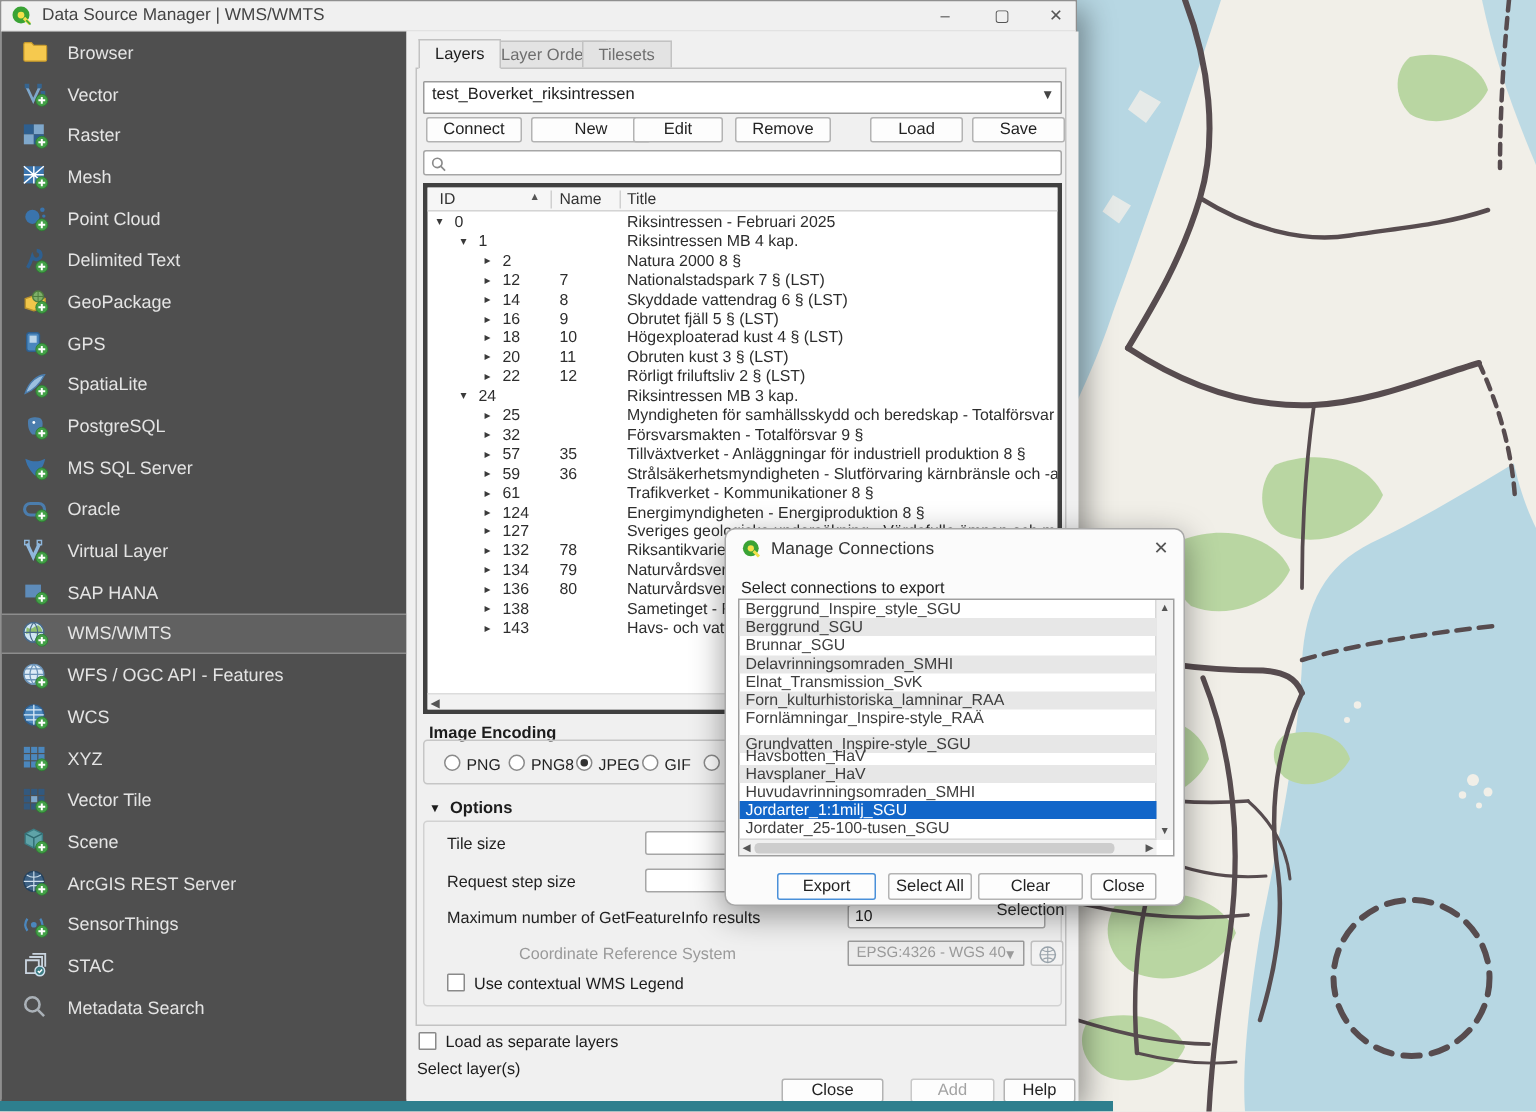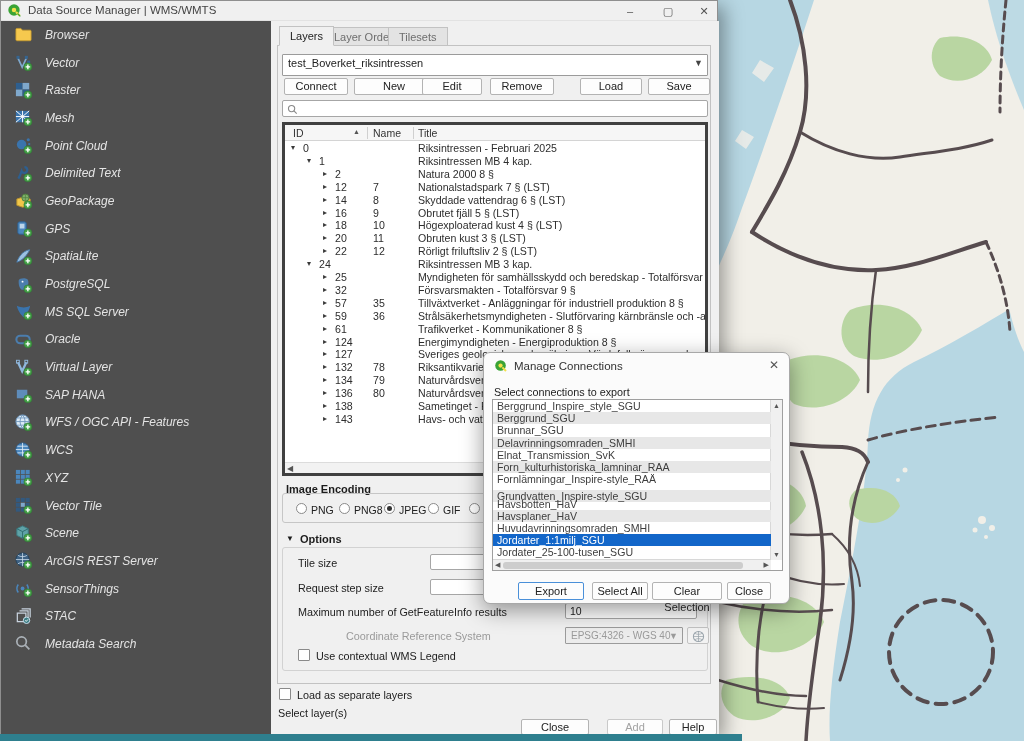--- a/index.html
+++ b/index.html
@@ -19,21 +19,21 @@
   .titlebar{position:absolute;left:0;top:0;width:100%;height:20px;background:#f0f0f0;border-bottom:1px solid #e2e2e2;}
   .titlebar .app-icon{position:absolute;left:6px;top:2px;width:15px;height:15px;}
   .titlebar .title{position:absolute;left:27px;top:3px;font-size:11.5px;color:#444;}
   .win-btn{position:absolute;top:0;width:34px;height:20px;text-align:center;font-size:11px;color:#555;line-height:20px;cursor:default;}
   .win-btn.min{left:612px;} .win-btn.max{left:650px;} .win-btn.cls{left:688px;width:30px;}
 
   
   #sidebar{position:absolute;left:0;top:20px;width:270px;height:714px;background:#4f4f4f;overflow:hidden;}
   .side-item{position:relative;height:27.7px;display:flex;align-items:center;cursor:default;}
   .side-item .s-icon{width:19px;height:19px;margin-left:13px;flex:0 0 19px;}
-  .side-item .s-label{margin-left:12px;font-size:12px;color:#e4e4e4;white-space:nowrap;font-style:italic;}
+  .side-item .s-label{margin-left:12px;font-size:12px;color:#e4e4e4;white-space:nowrap;}
   .side-item.active{background:#616161;border-top:1px solid rgba(255,255,255,.28);border-bottom:1px solid rgba(255,255,255,.28);}
   .side-item .s-icon svg{display:block;width:19px;height:19px;}
 
   
   #main{position:absolute;left:270px;top:20px;width:448px;height:714px;background:#f0f0f0;}
   .tab{position:absolute;top:6px;height:19px;font-size:11px;padding:0 10px;line-height:18px;
        background:#e3e3e3;border:1px solid #c2c2c2;color:#6e6e6e;}
   .tab.active{background:#f0f0f0;color:#1d1d1d;height:20px;top:5px;border-bottom:1px solid #f0f0f0;z-index:3;}
   #tab-layers{left:8px;} #tab-layerorder{left:52px;} #tab-tilesets{left:117px;}
   .frame{position:absolute;left:6px;top:24px;width:434px;height:639px;border:1px solid #c2c2c2;background:#f0f0f0;}
@@ -324,20 +324,32 @@
         <div class="side-item">
           <span class="s-icon">
             <svg viewBox="0 0 20 20" width="19" height="19">
               <rect x="3" y="5" width="11" height="9" fill="#5e8cba"></rect>
               <circle cx="14.6" cy="14.6" r="4.2" fill="#43a047" stroke="#2e7d32" stroke-width="0.6"></circle>
               <path d="M14.6 12.2v4.8M12.2 14.6h4.8" stroke="#fff" stroke-width="1.4"></path>
             </svg>
           </span>
           <span class="s-label">SAP HANA</span>
         </div>
+        <div class="side-item active">
+          <span class="s-icon">
+            <svg viewBox="0 0 20 20" width="19" height="19">
+              <circle cx="9" cy="9" r="7" fill="#cfe6f3" stroke="#47698a"></circle>
+              <path d="M4 5.5c2 1.5 4 1 5.5-.5L12 4c1.5 1 2.6 2.5 3 4.2l-3 2-4-1-4.5 1z" fill="#8fbf6e"></path>
+              <path d="M2 9h14M9 2a10.5 10.5 0 0 1 0 14M9 2a10.5 10.5 0 0 0 0 14" stroke="#47698a" fill="none" stroke-width=".8"></path>
+              <circle cx="14.6" cy="14.6" r="4.2" fill="#43a047" stroke="#2e7d32" stroke-width="0.6"></circle>
+              <path d="M14.6 12.2v4.8M12.2 14.6h4.8" stroke="#fff" stroke-width="1.4"></path>
+            </svg>
+          </span>
+          <span class="s-label">WMS/WMTS</span>
+        </div>
         <div class="side-item">
           <span class="s-icon">
             <svg viewBox="0 0 20 20" width="19" height="19">
               <circle cx="9" cy="9" r="7" fill="#dcebf7" stroke="#6b93b8"></circle>
               <path d="M2 9h14M9 2a10.5 10.5 0 0 1 0 14M9 2a10.5 10.5 0 0 0 0 14M3.5 5.2h11M3.5 12.8h11" stroke="#6b93b8" fill="none" stroke-width=".9"></path>
               <circle cx="14.6" cy="14.6" r="4.2" fill="#43a047" stroke="#2e7d32" stroke-width="0.6"></circle>
               <path d="M14.6 12.2v4.8M12.2 14.6h4.8" stroke="#fff" stroke-width="1.4"></path>
             </svg>
           </span>
           <span class="s-label">WFS / OGC API - Features</span>

